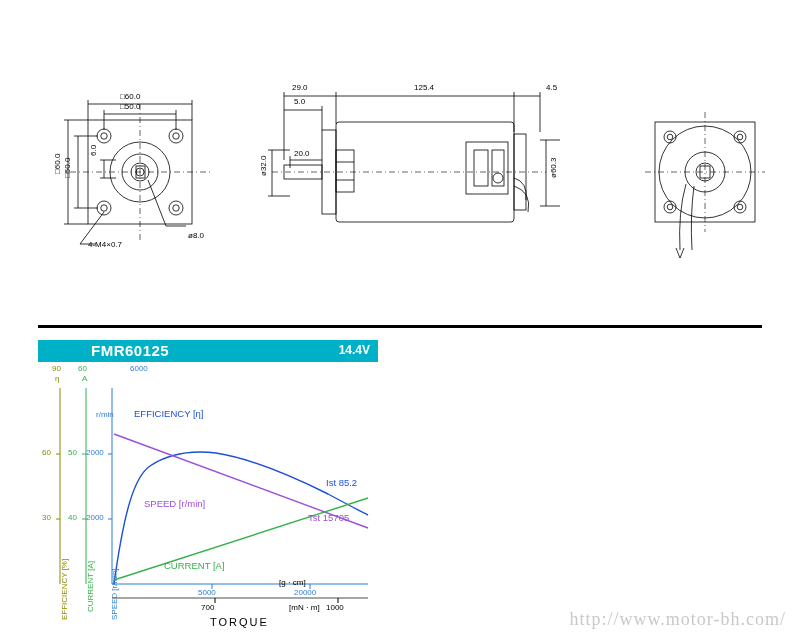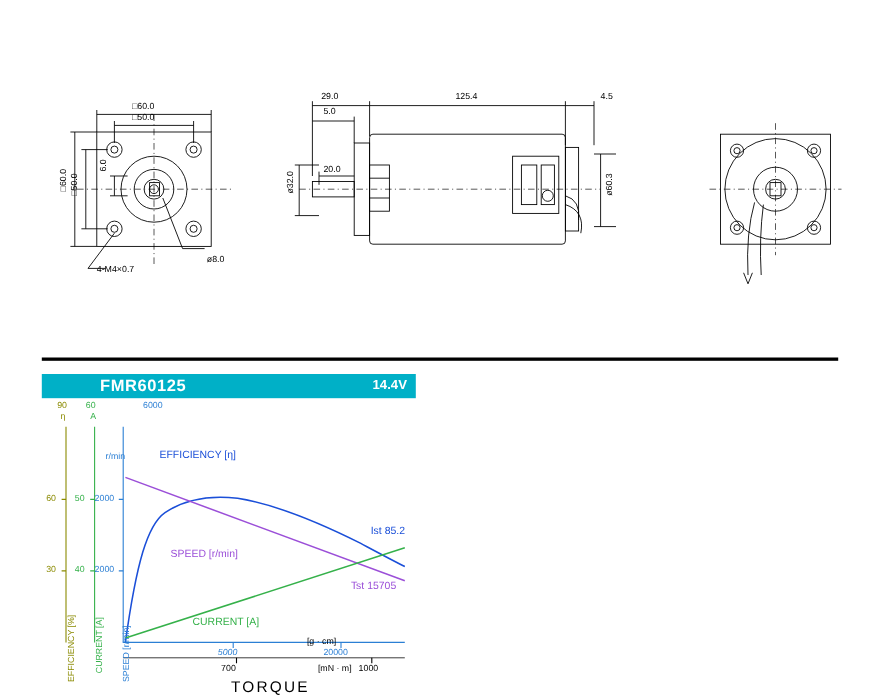--- a/index.html
+++ b/index.html
@@ -38,29 +38,29 @@
   .chart-svg{position:absolute;left:0;top:0;}
 
   
   .lbl{position:absolute;white-space:nowrap;font-size:8px;}
   .lbl.eta{color:#8a8a00;}
   .lbl.cur{color:#35b14a;}
   .lbl.spd{color:#2b7fd4;}
   .lbl.blk{color:#000;}
   .lbl.vert{transform-origin:0 0;}
 
-  .series-lbl{position:absolute;font-size:9.5px;white-space:nowrap;margin-left:11px;}
+  .series-lbl{position:absolute;font-size:9.5px;white-space:nowrap;}
   .eff-lbl{color:#1b4fd8;}
   .spd-lbl{color:#9b4fd8;}
   .cur-lbl{color:#35b14a;}
   .ist-lbl{color:#1b4fd8;}
   .tst-lbl{color:#9b4fd8;}
 
   .torque-lbl{
-    position:absolute;font-size:14px;letter-spacing:2px;color:#000;
+    position:absolute;font-size:11px;letter-spacing:2px;color:#000;
   }
 
   
   .watermark{
     position:absolute;right:14px;bottom:6px;
     font-family:"Liberation Serif", serif;
     font-size:18px;color:#c9c9c9;letter-spacing:1px;
     user-select:none;
   }
 </style>
@@ -269,33 +269,34 @@
       <span class="lbl spd" style="left:48px;top:86px;">2000</span>
 
       <span class="lbl eta" style="left:4px;top:151px;">30</span>
       <span class="lbl cur" style="left:30px;top:151px;">40</span>
       <span class="lbl spd" style="left:48px;top:151px;">2000</span>
 
       <span class="lbl eta vert" style="left:22px;top:258px;transform:rotate(-90deg);">EFFICIENCY [%]</span>
       <span class="lbl cur vert" style="left:48px;top:250px;transform:rotate(-90deg);">CURRENT [A]</span>
       <span class="lbl spd vert" style="left:72px;top:258px;transform:rotate(-90deg);">SPEED [r/min]</span>
 
-      <span class="lbl spd" style="left:160px;top:226px;font-style:italic;">5000</span>
+      <span class="lbl spd" style="left:160px;top:226px;">5000</span>
       <span class="lbl spd" style="left:256px;top:226px;">20000</span>
       <span class="lbl blk" style="left:222px;top:216px;padding-left:19px;">[g · cm]</span>
 
       <span class="lbl blk" style="left:163px;top:241px;">700</span>
       <span class="lbl blk" style="left:288px;top:241px;">1000</span>
       <span class="lbl blk" style="left:222px;top:241px;padding-left:29px;">[mN · m]</span>
 
       <span class="torque-lbl" style="left:172px;top:254px;">TORQUE</span>
 
       <span class="series-lbl eff-lbl" style="left:96px;top:46px;">EFFICIENCY [η]</span>
       <span class="series-lbl spd-lbl" style="left:106px;top:136px;">SPEED [r/min]</span>
       <span class="series-lbl cur-lbl" style="left:126px;top:198px;">CURRENT [A]</span>
 
       <span class="series-lbl ist-lbl" style="left:288px;top:115px;">Ist 85.2</span>
-      <span class="series-lbl tst-lbl" style="left:270px;top:165px;">Tst 15705</span>
+      <span class="series-lbl tst-lbl" style="left:270px;top:150px;">Tst 15705</span>
     </div>
   </div>
 
+  <div class="watermark">http://www.motor-bh.com/</div>
 
 </div>
 
 </body></html>

